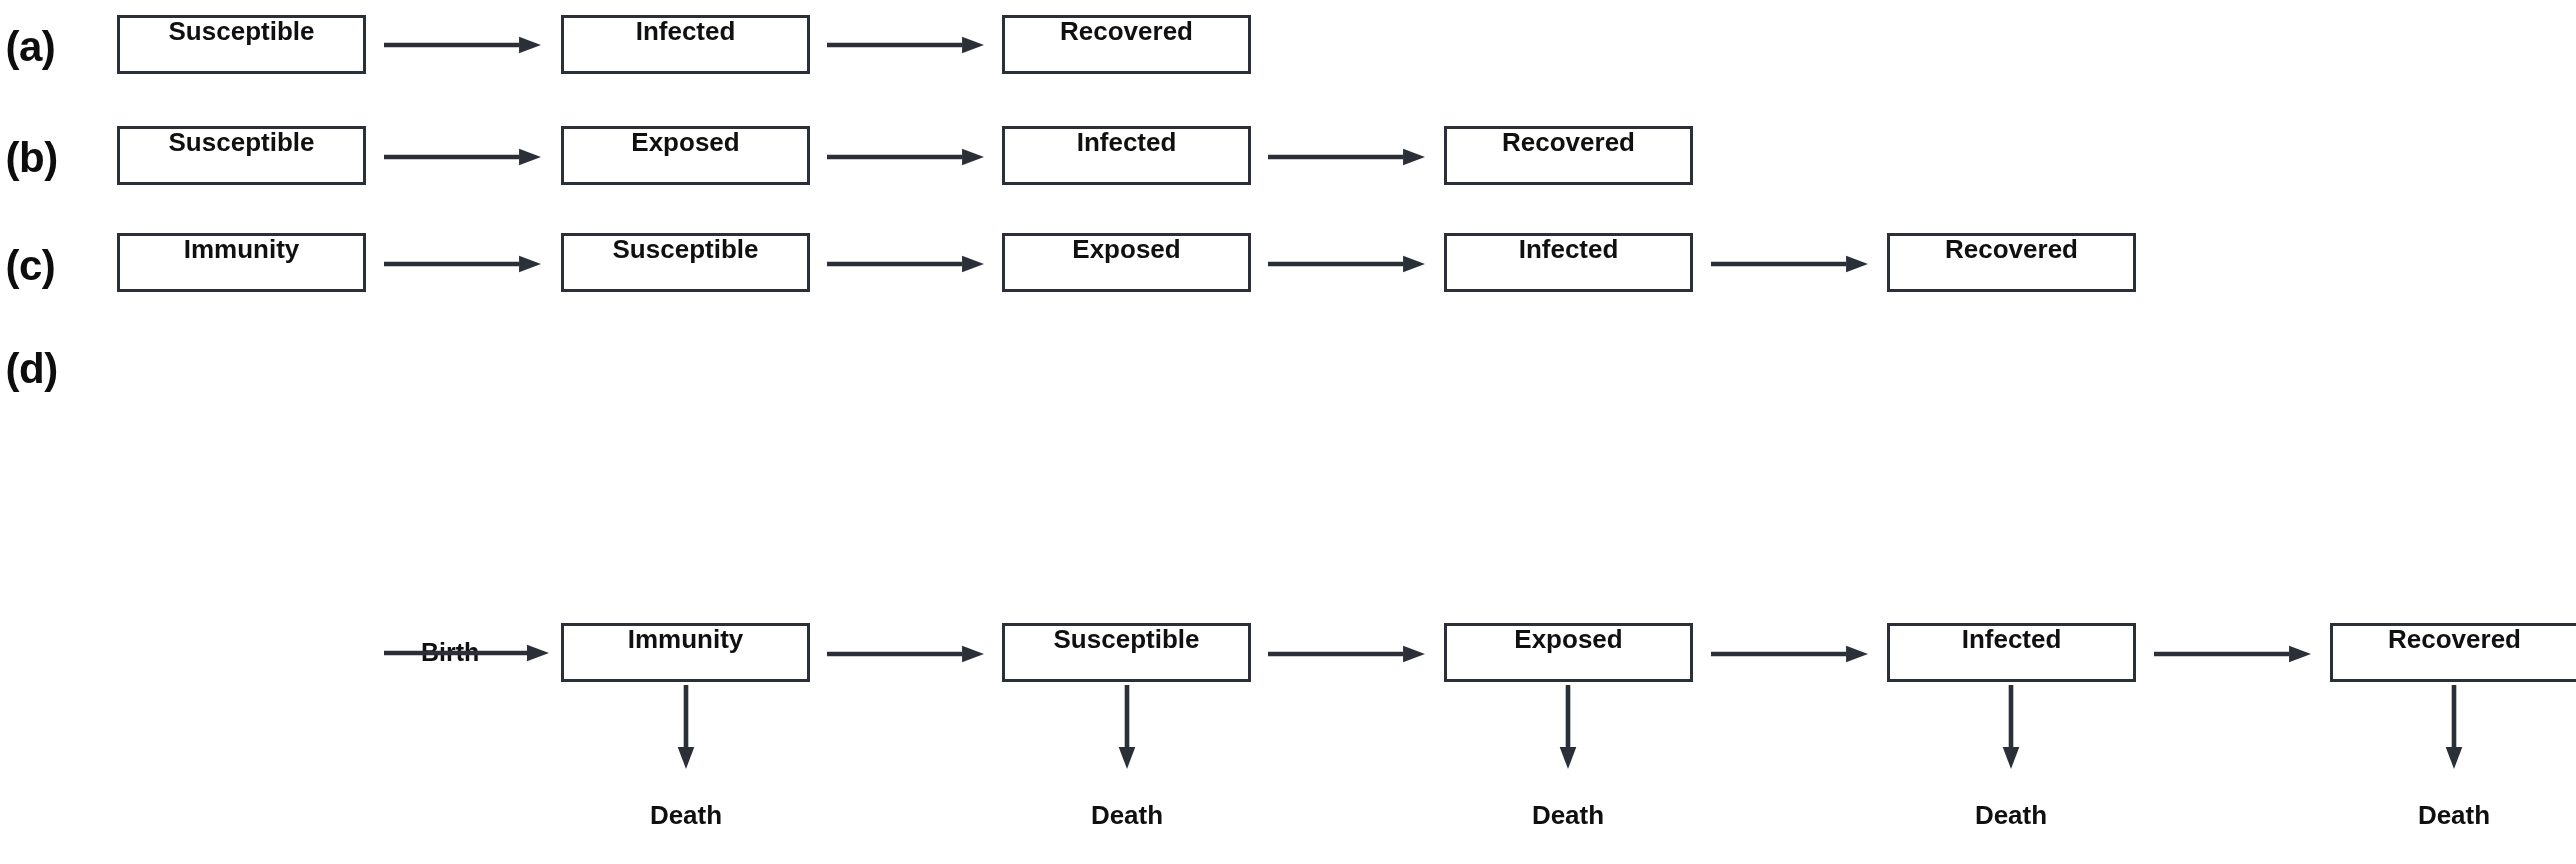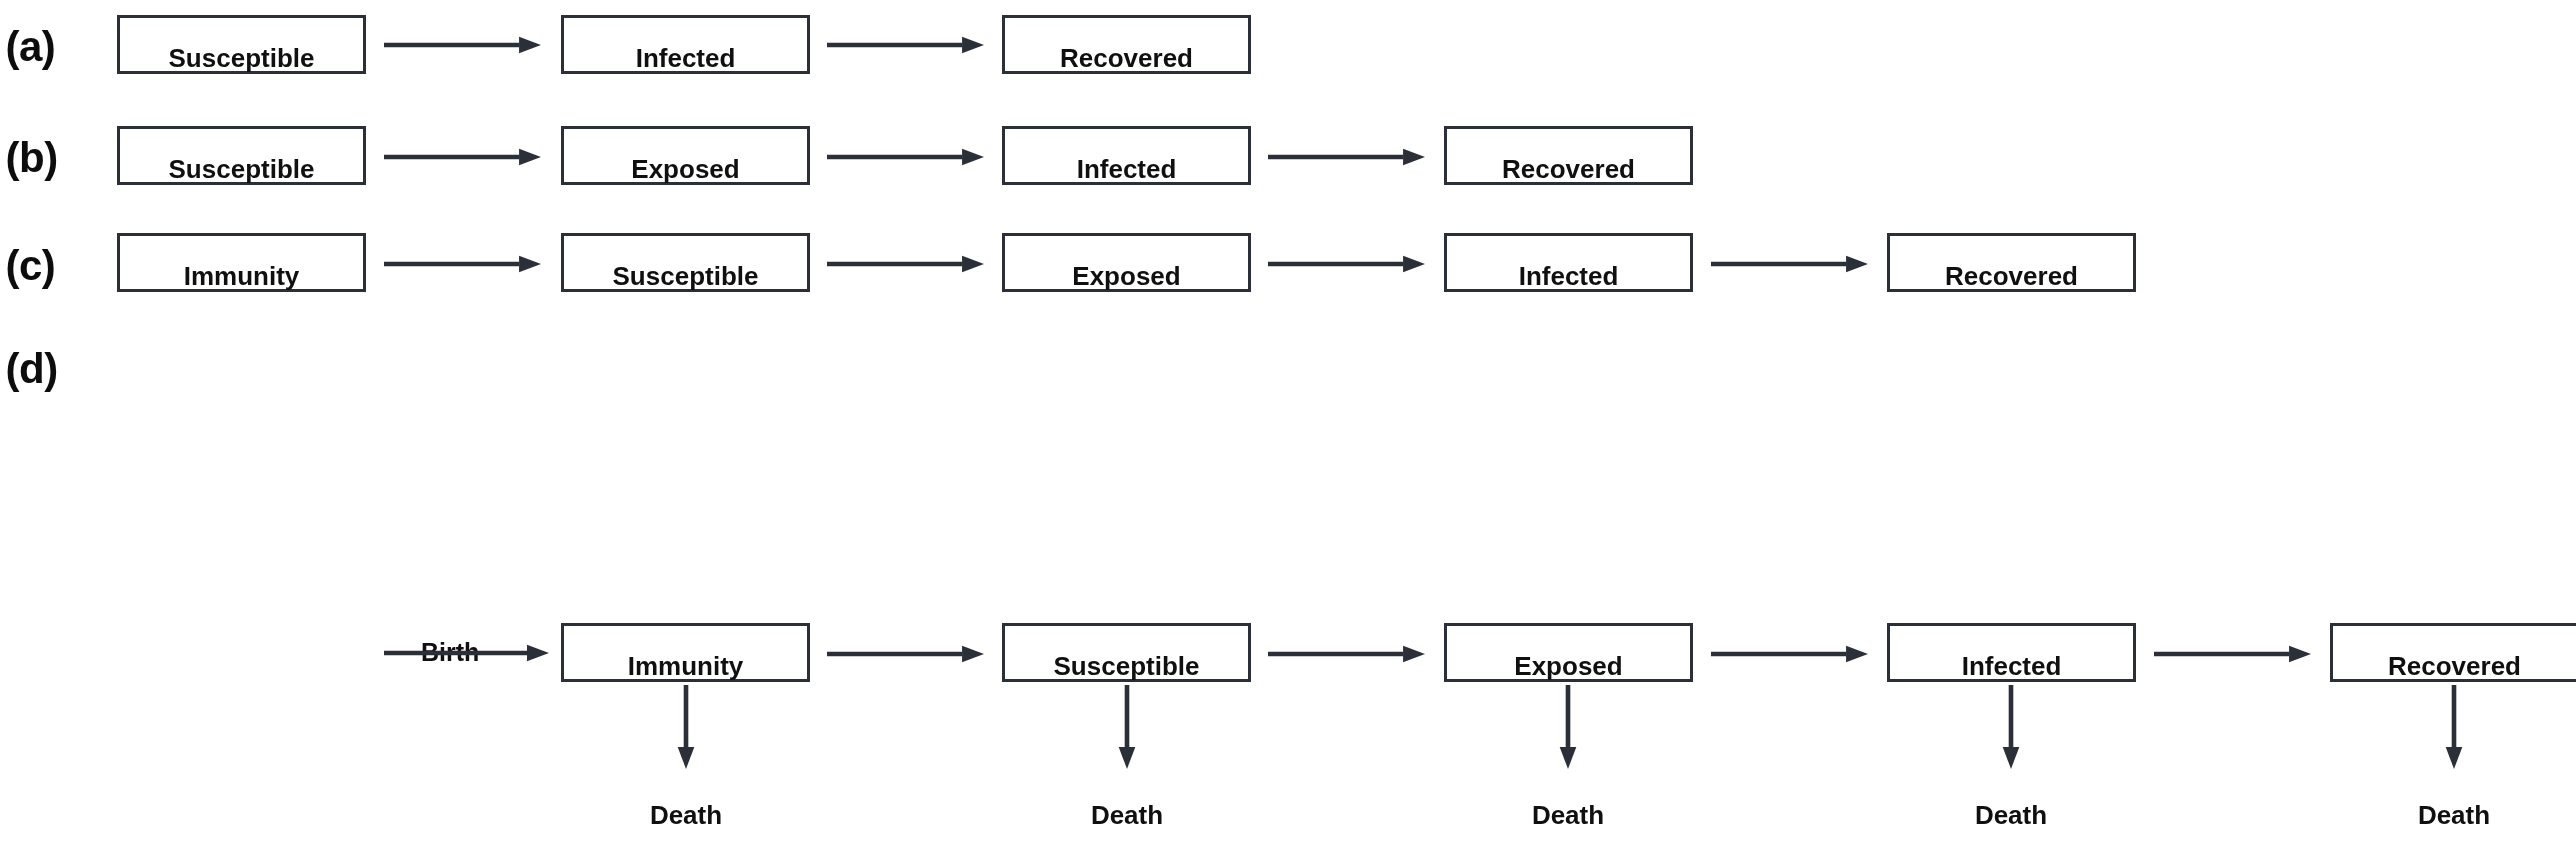--- a/index.html
+++ b/index.html
@@ -26,21 +26,21 @@
     letter-spacing: -0.5px;
     line-height: 1;
     white-space: nowrap;
   }
   .node-box {
     position: absolute;
     box-sizing: border-box;
     background: #ffffff;
     border: 3.7px solid #2b3038;
     display: flex;
-    align-items: flex-end;
+    align-items: flex-start;
     justify-content: center;
   }
   .node-label {
     font-size: 26px;
     font-weight: bold;
     color: #101010;
     white-space: nowrap;
     line-height: 1;
   }
   .arrow-h {

